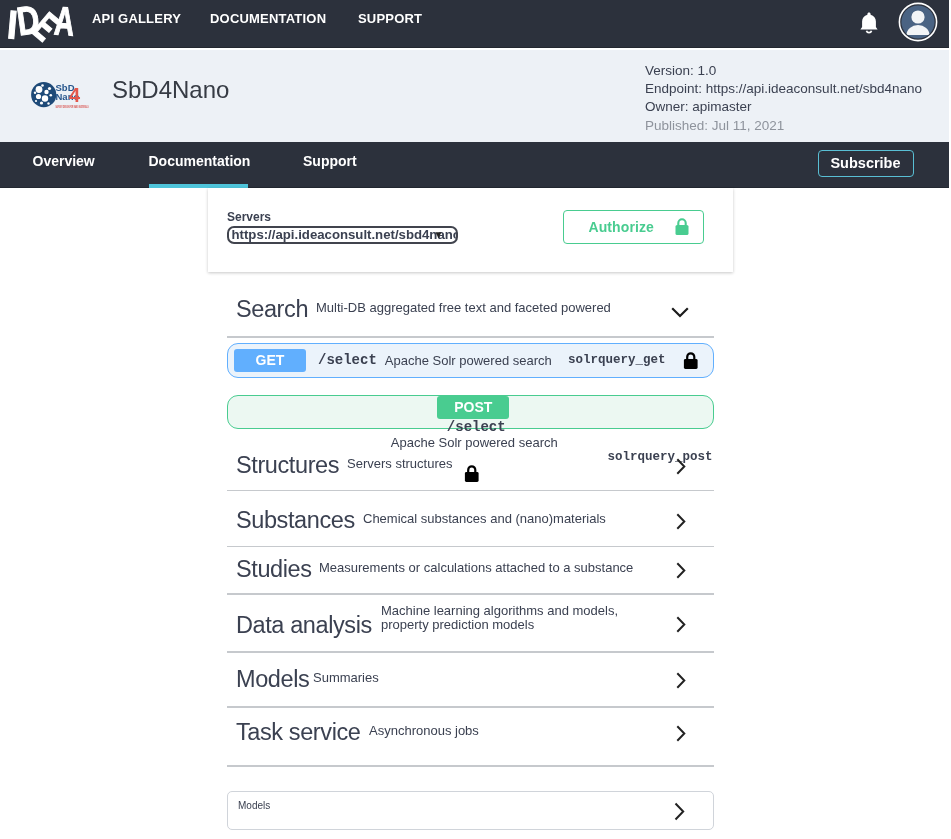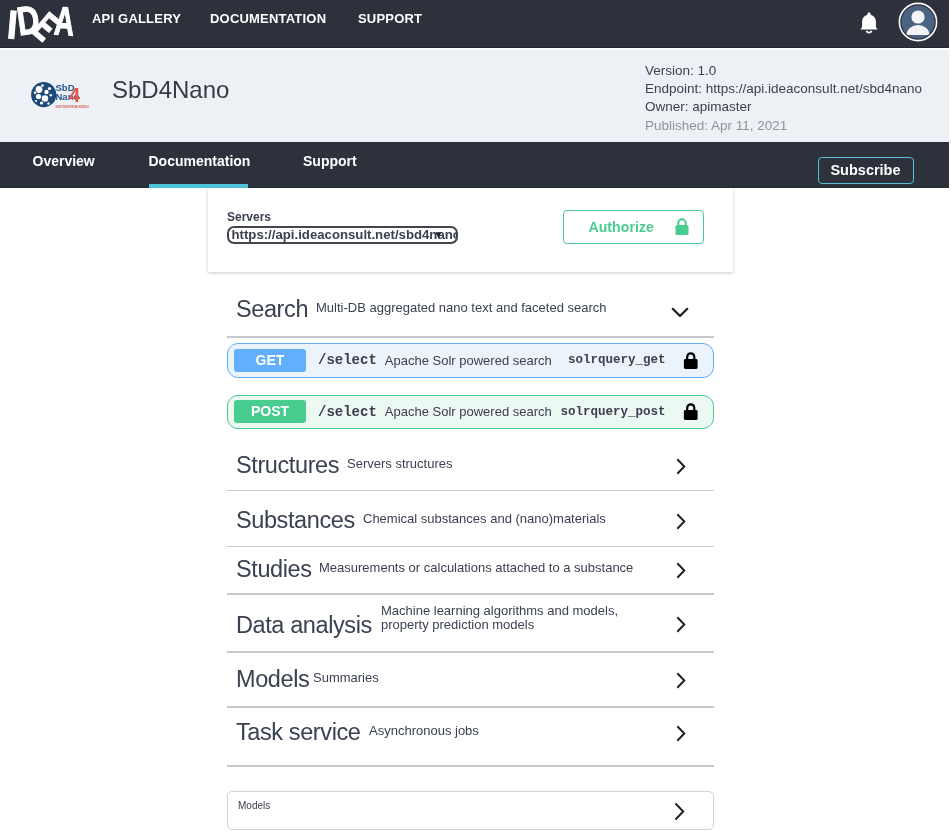--- a/index.html
+++ b/index.html
@@ -15,21 +15,21 @@
   #title { position:absolute; left:112px; top:26.5px; font-size:24px; color:#363b44; }
   #meta { position:absolute; left:645px; top:12.5px; font-size:13.5px; color:#3b4151; line-height:18.2px; }
   #meta .pub { color:#8e939c; }
   
   #navbar { position:absolute; left:0; top:142px; width:949px; height:46px; background:#2c313c;
     border-bottom:1.8px solid #232831; box-sizing:border-box; }
   .tab { position:absolute; top:0; height:46px; line-height:38px; color:#fff; font-size:14px; font-weight:700; }
   #underline { position:absolute; left:148.5px; top:42px; width:99px; height:4px; background:#4ec4da; }
   #subscribe { position:absolute; left:817.5px; top:7.5px; width:96px; height:27px;
     border:1.5px solid #59bfd4; border-radius:4px; color:#fff; font-size:14.5px; font-weight:700;
-    text-align:center; line-height:24px;margin-top:7px; }
+    text-align:center; line-height:24px; }
   
   #scrollstrip { position:absolute; left:949px; top:0; width:2px; height:839px; background:#fff; }
   
   #card { position:absolute; left:208px; top:188px; width:525px; height:84px; background:#fff;
     box-shadow:0 1px 3px rgba(0,0,0,0.22); }
   #serverslabel { position:absolute; left:227px; top:210px; font-size:12px; font-weight:700; color:#3b4151; }
   #serversel { position:absolute; left:226.5px; top:225.5px; width:231.5px; height:18px;
     border:2px solid #41444e; border-radius:7px; background:#fff; font-size:13.2px; font-weight:700;
     color:#3b4151; line-height:14px; padding-left:3px; white-space:nowrap; overflow:hidden; }
   #selcaret { position:absolute; left:433.5px; top:229px; font-size:10px; color:#222; }
@@ -39,21 +39,21 @@
   #authbtn svg { margin-left:20px; }
   
   .h24 { font-size:23.5px; color:#3b4151; position:absolute; letter-spacing:-0.4px; }
   .desc { font-size:13px; color:#3b4151; position:absolute; }
   .divider { position:absolute; left:227px; width:486.5px; height:1.5px; background:#c6c9cd; }
   .chev { position:absolute; }
   
   .oprow { position:absolute; left:227px; width:486.5px; height:34.5px; border-radius:11px;
     display:flex; align-items:center; }
   .oprow.get { background:#ebf3fb; border:1px solid #61affe; }
-  .oprow.post { background:#ecf8f2; border:1px solid #49cc90; }
+  .oprow.post { background:#ecf8f2; border:1px solid #49cc90;flex-direction:column; }
   .badge { width:72px; height:23px; margin-left:6px; border-radius:3px; color:#fff;
     font-size:14px; font-weight:700; text-align:center; line-height:23px; flex:none; }
   .get .badge { background:#61affe; }
   .post .badge { background:#49cc90; }
   .path { font-family:"Liberation Mono", monospace; font-weight:700; font-size:14px;
     color:#3b4151; margin-left:12px; }
   .opdesc { font-size:13px; color:#3b4151; margin-left:8px; }
   .opid { font-family:"Liberation Mono", monospace; font-weight:700; font-size:12.5px;
     color:#3b4151; margin-left:auto; }
   .oplock { margin-left:17px; margin-right:14.5px; flex:none; }
@@ -125,21 +125,21 @@
       <text x="26.5" y="20" font-size="9.5">Nano</text>
     </g>
     <text x="40" y="22" font-size="20" font-weight="bold" fill="#e2574c" font-family="Liberation Sans">4</text>
     <text x="26.5" y="28" font-size="3.2" fill="#d9534f" font-family="Liberation Sans" font-weight="bold" textLength="33" lengthAdjust="spacingAndGlyphs">SAFE BY DESIGN FOR NANO MATERIALS</text>
   </svg>
   <div id="title">SbD4Nano</div>
   <div id="meta">
     Version: 1.0<br>
     Endpoint: https://api.ideaconsult.net/sbd4nano<br>
     Owner: apimaster<br>
-    <span class="pub">Published: Apr 11, 2021</span>
+    <span class="pub">Published: Jul 11, 2021</span>
   </div>
 </div>
 
 <div id="navbar">
   <div class="tab" style="left:32.5px">Overview</div>
   <div class="tab" style="left:148.5px">Documentation</div>
   <div class="tab" style="left:303px">Support</div>
   <div id="underline"></div>
   <div id="subscribe">Subscribe</div>
 </div>
@@ -152,21 +152,21 @@
 <div id="selcaret">▼</div>
 <div id="authbtn">
   <span>Authorize</span>
   <svg width="16" height="19" viewBox="0 0 16 19">
     <path d="M4.3 8.5V6a3.7 3.7 0 0 1 7.4 0v2.5" fill="none" stroke="#49cc90" stroke-width="2.1"></path>
     <rect x="1.5" y="8" width="13" height="10" rx="1.6" fill="#49cc90"></rect>
   </svg>
 </div>
 
 <div class="h24" style="left:236px;top:296px">Search</div>
-<div class="desc" style="left:316px;top:300px">Multi-DB aggregated nano text and faceted search</div>
+<div class="desc" style="left:316px;top:300px">Multi-DB aggregated free text and faceted powered</div>
 <svg class="chev" style="left:671px;top:307px" width="18" height="11" viewBox="0 0 18 11">
   <path d="M1.2 1.2 L9 9 L16.8 1.2" fill="none" stroke="#1c1c1c" stroke-width="2.2"></path>
 </svg>
 <div class="divider" style="top:336px"></div>
 
 <div class="oprow get" style="top:343px">
   <div class="badge">GET</div>
   <div class="path">/select</div>
   <div class="opdesc">Apache Solr powered search</div>
   <div class="opid">solrquery_get</div>

